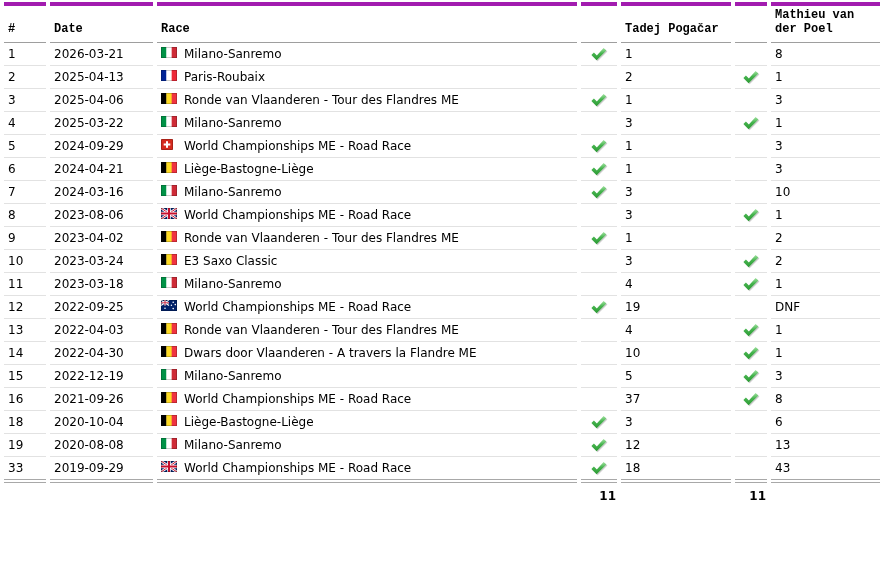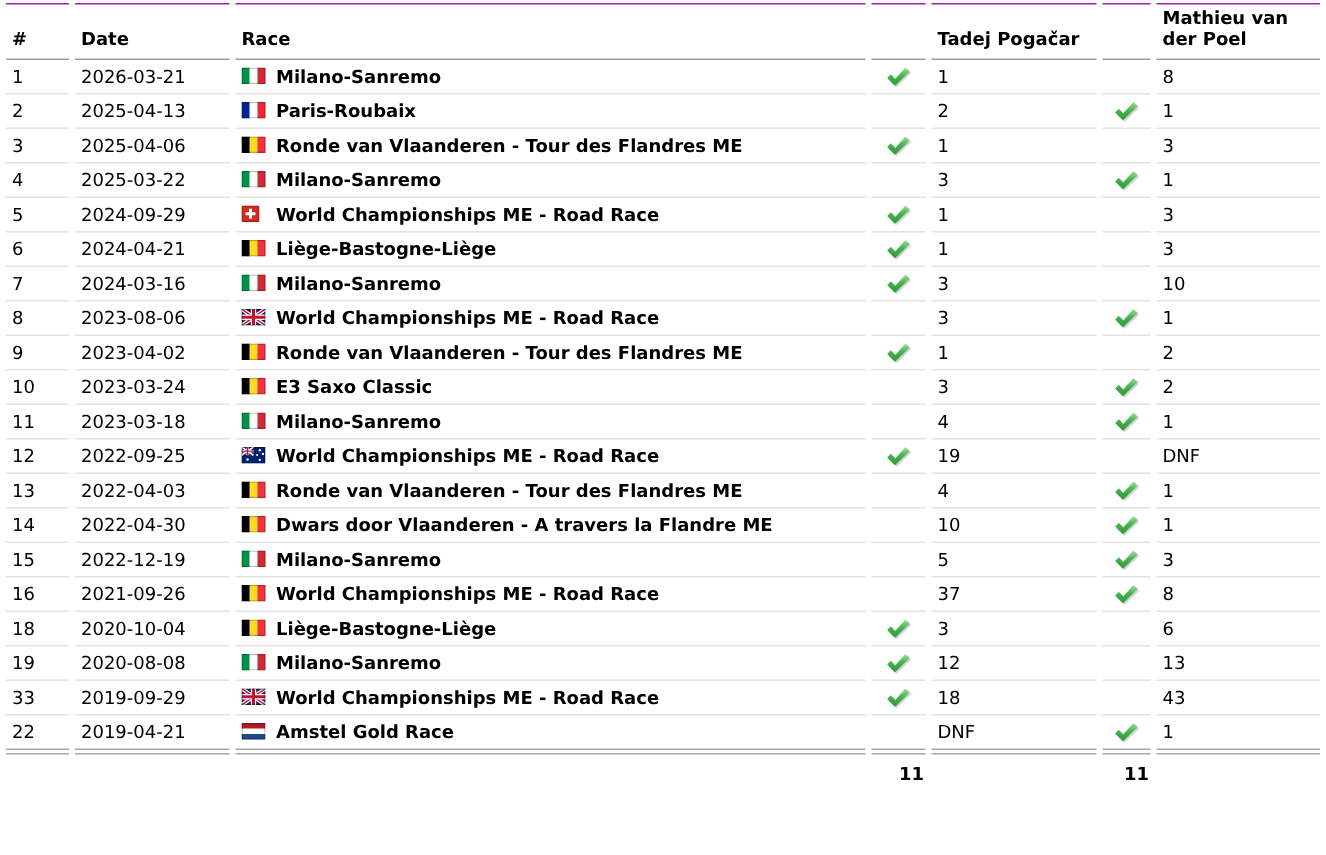--- a/index.html
+++ b/index.html
@@ -19,38 +19,39 @@
     table-layout: fixed;
     width: 884px;
     margin-top: 2px;
   }
   thead th {
     text-align: left;
     font-weight: bold;
     vertical-align: bottom;
     line-height: 1.15;
     padding: 3px 0 5px 4px;
-    border-top: 1px solid #a21caf;
+    border-top: 4px solid #a21caf;
     border-bottom: 1px solid #9e9e9e;
     white-space: normal;
+    font-family: Liberation Mono, monospace;
   }
   tbody td {
     height: 22px;
     padding: 0 0 0 4px;
     border-bottom: 1px solid #e2e2e2;
     vertical-align: middle;
     white-space: nowrap;
     overflow: hidden;
   }
   tbody tr:last-child td {
     border-bottom: 4px double #a8a8a8;
   }
   td.c-chk, th.c-chk { padding: 0; text-align: center; }
   td.c-chk svg { vertical-align: middle; filter: drop-shadow(1px 1px 0 rgba(110,110,110,0.35)); }
-  .racewrap { display: flex; align-items: center; gap: 6px; font-weight: bold; }
+  .racewrap { display: flex; align-items: flex-start; gap: 6px; }
   .flag { display: inline-flex; width: 17px; justify-content: flex-start; flex: 0 0 17px; }
   .flag svg { display: block; }
   tfoot td {
     border-bottom: none;
     font-weight: bold;
     padding: 6px 0 0 4px;
     vertical-align: top;
   }
   tfoot td.total { text-align: right; padding-right: 1px; }
 </style>
@@ -531,43 +532,20 @@
             <span>World Championships ME - Road Race</span>
           </span>
         </td>
         <td class="c-chk"><svg width="16" height="14" viewBox="0 0 16 14">
             <path d="M0.4,8.0 L2.9,5.5 L5.8,8.6 L12.6,1.0 L15.4,3.6 L5.6,13.2 Z" fill="url(#ckgrad)"></path>
           </svg></td>
         <td class="c-res">18</td>
         <td class="c-chk"></td>
         <td class="c-res">43</td>
       </tr>
-      <tr>
-        <td class="c-num">22</td>
-        <td class="c-date">2019-04-21</td>
-        <td class="c-race">
-          <span class="racewrap">
-            <span class="flag">
-              <svg width="16" height="11" viewBox="0 0 16 11">
-                <rect x="0" y="0" width="16" height="4.066666666666666" fill="#ae1c28"></rect>
-                <rect x="0" y="3.6666666666666665" width="16" height="4.066666666666666" fill="#ffffff"></rect>
-                <rect x="0" y="7.333333333333333" width="16" height="4.066666666666666" fill="#21468b"></rect>
-                <rect x="0.4" y="0.4" width="15.2" height="10.2" fill="none" stroke="rgba(0,0,0,0.25)" stroke-width="0.8"></rect>
-              </svg>
-            </span>
-            <span>Amstel Gold Race</span>
-          </span>
-        </td>
-        <td class="c-chk"></td>
-        <td class="c-res">DNF</td>
-        <td class="c-chk"><svg width="16" height="14" viewBox="0 0 16 14">
-            <path d="M0.4,8.0 L2.9,5.5 L5.8,8.6 L12.6,1.0 L15.4,3.6 L5.6,13.2 Z" fill="url(#ckgrad)"></path>
-          </svg></td>
-        <td class="c-res">1</td>
-      </tr>
     </tbody>
   <tfoot>
     <tr>
       <td></td>
       <td></td>
       <td></td>
       <td class="total">11</td>
       <td></td>
       <td class="total">11</td>
       <td></td>

